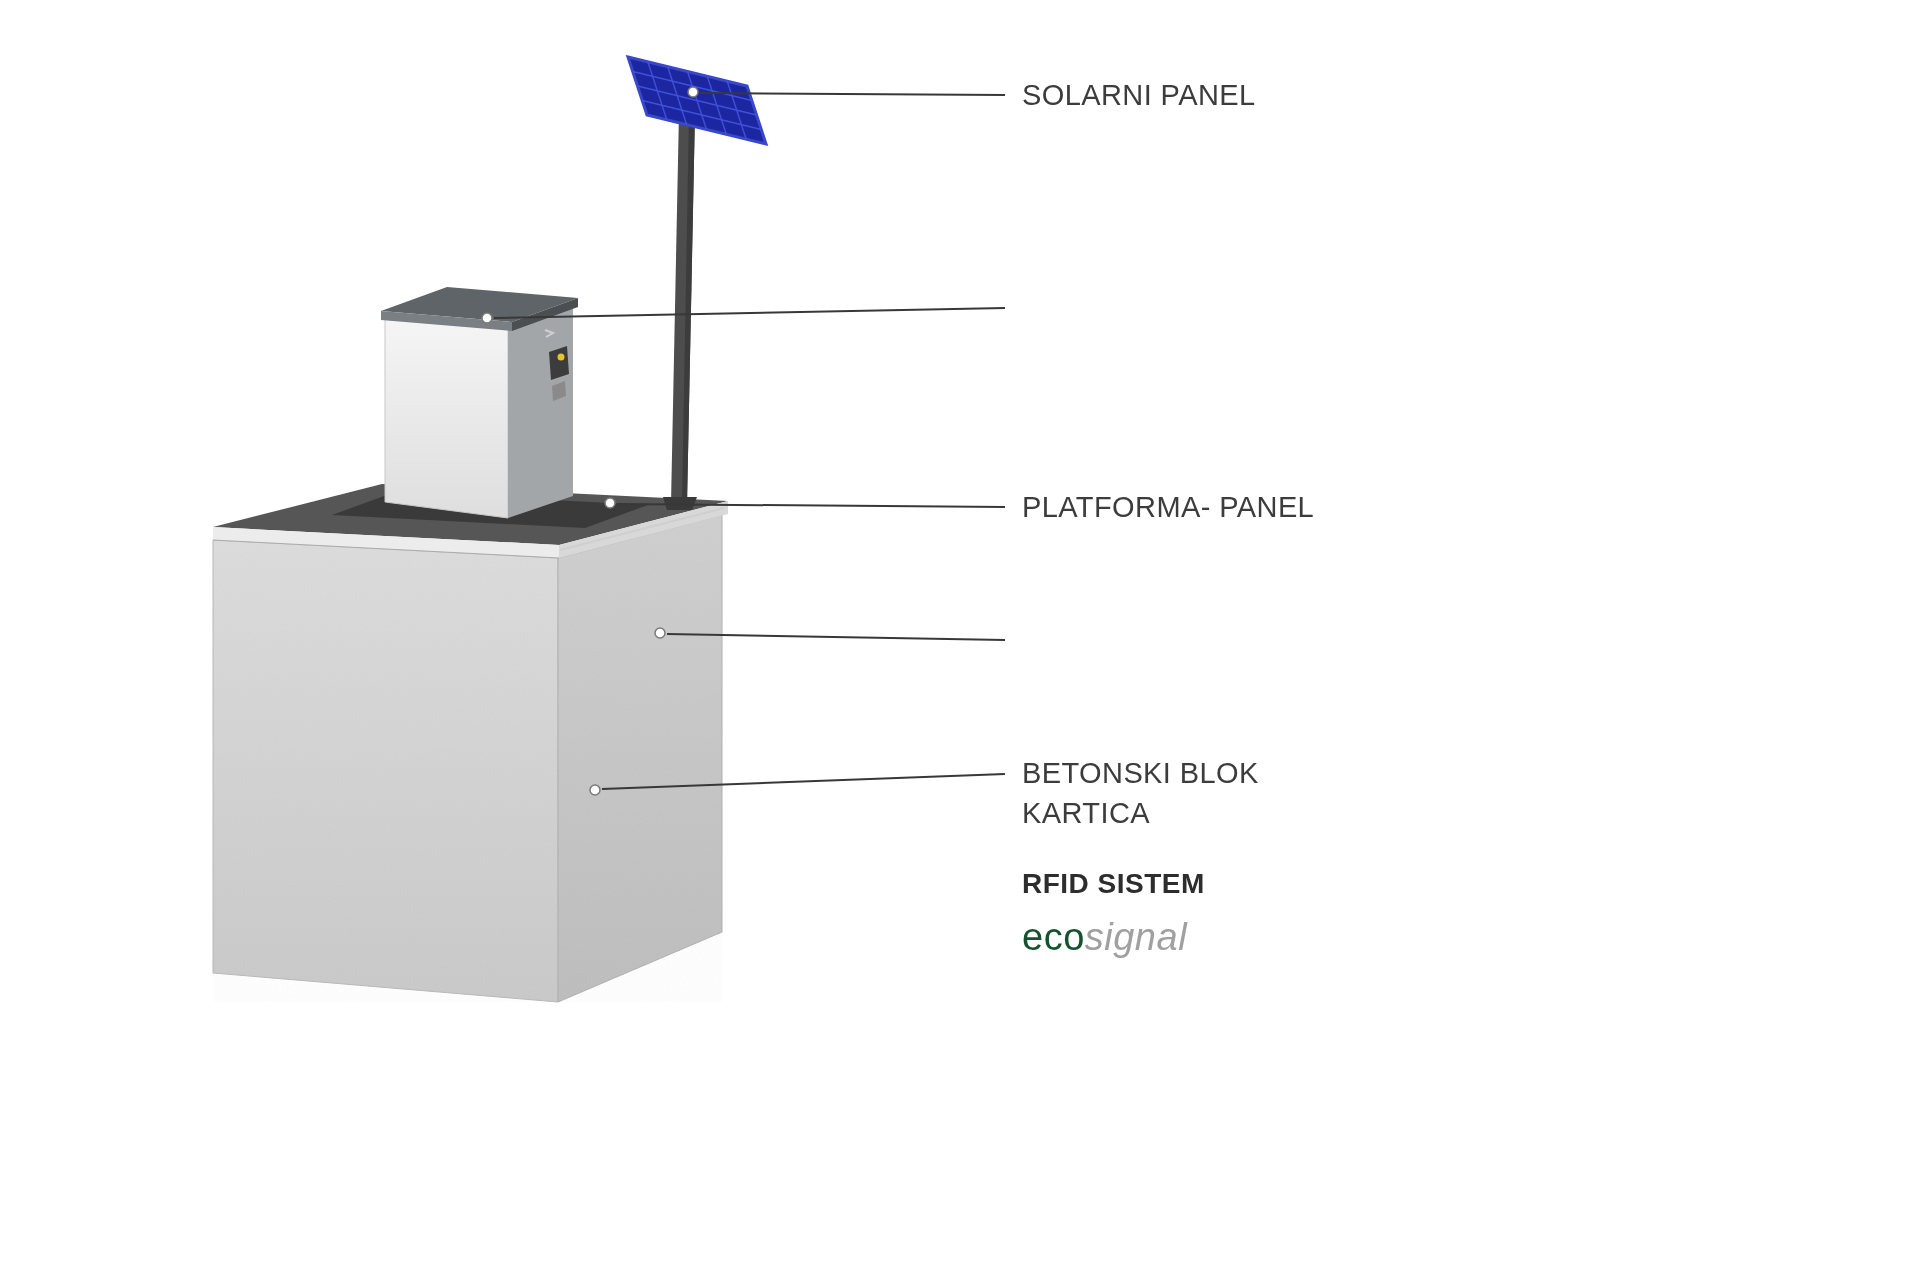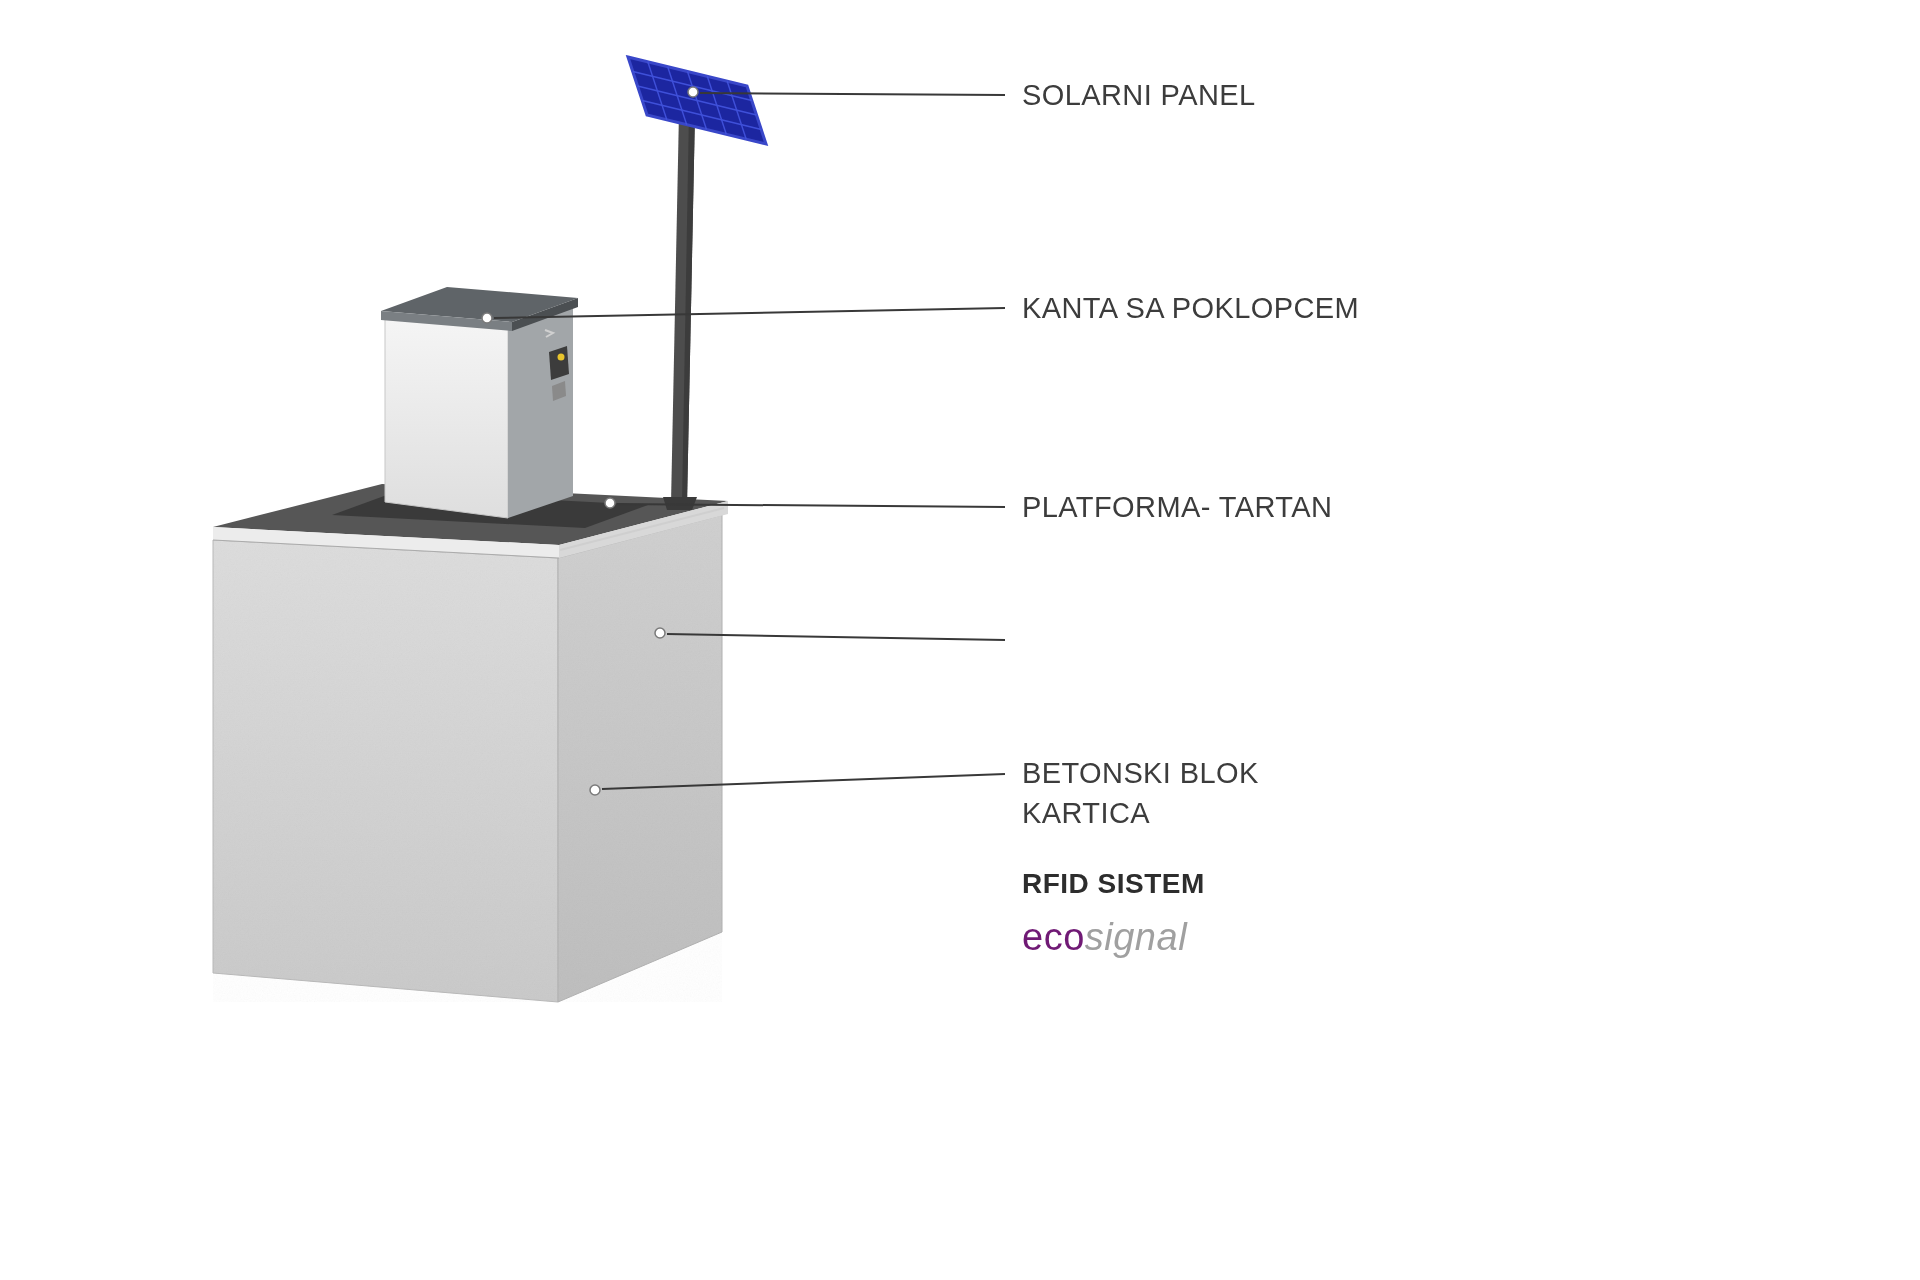--- a/index.html
+++ b/index.html
@@ -32,21 +32,21 @@
   }
   .brand-logo{
     position:absolute;
     left:1022px;
     top:916px;
     font-size:38px;
     font-weight:400;
     letter-spacing:0.5px;
     white-space:nowrap;
   }
-  .logo-eco{color:#701a75;}
+  .logo-eco{color:#14532d;}
   .logo-signal{color:#a0a0a0;font-style:italic;}
 </style>
 </head>
 <body>
 
 <div id="canvas">
 
   <svg id="illustration" width="1920" height="1280" viewBox="0 0 1920 1280">
     <defs>
       <linearGradient id="frontGrad" x1="0" y1="0" x2="0" y2="1">
@@ -131,25 +131,24 @@
       <circle cx="660" cy="633" r="5"></circle>
       <circle cx="595" cy="790" r="5"></circle>
     </g>
   </svg>
 
   <div class="callout-label" style="top:75px">
     <div>SOLARNI PANEL</div>
   </div>
 
   <div class="callout-label" style="top:288px">
-    <div>KANTA SA POKLOPCEM</div>
   </div>
 
   <div class="callout-label" style="top:487px">
-    <div>PLATFORMA- TARTAN</div>
+    <div>PLATFORMA- PANEL</div>
   </div>
 
 
   <div class="callout-label" style="top:753px">
     <div>BETONSKI BLOK</div>
     <div>KARTICA</div>
   </div>
 
   <div class="brand-title">RFID SISTEM</div>
 

